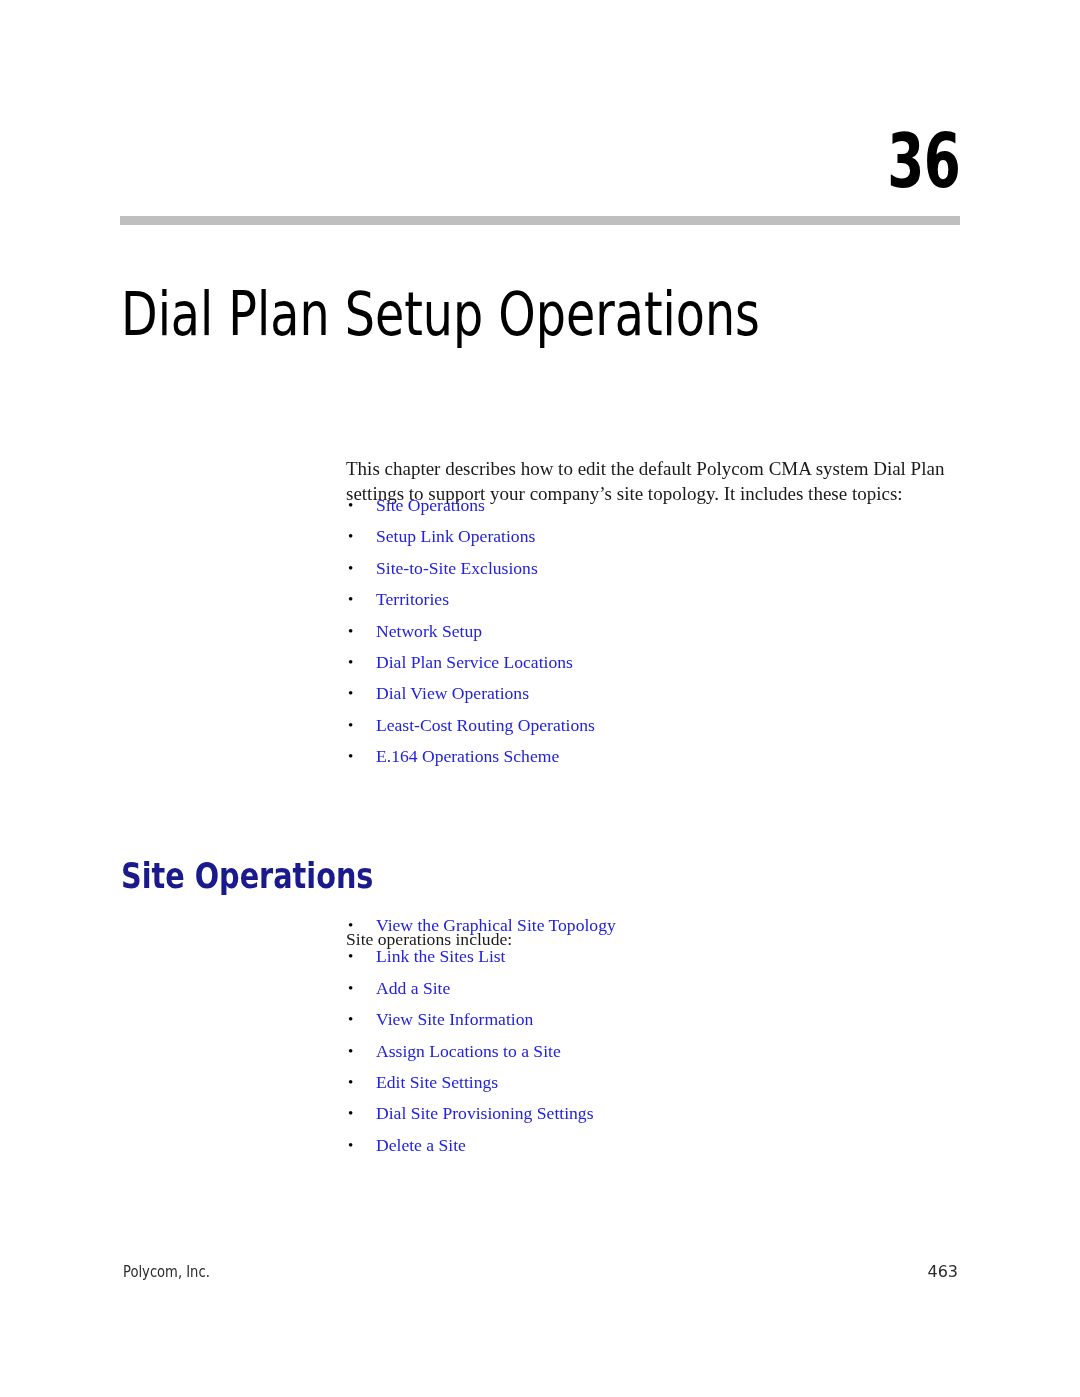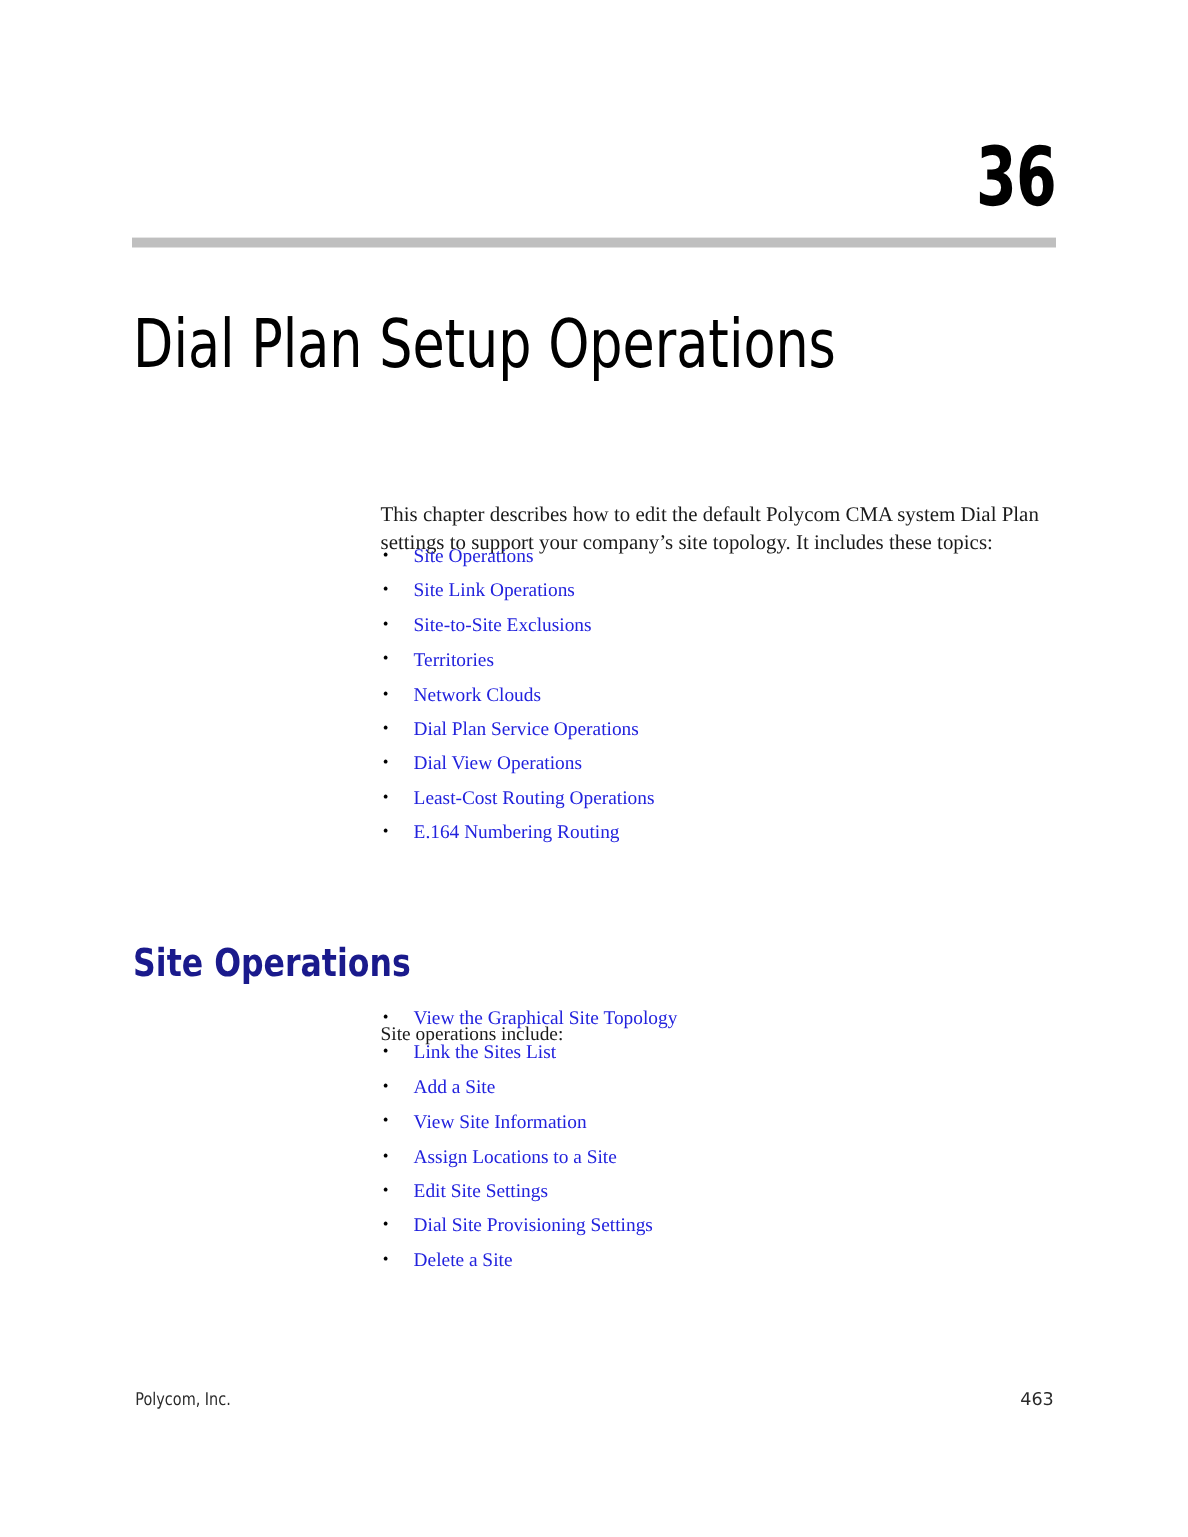--- a/index.html
+++ b/index.html
@@ -172,49 +172,49 @@
 
   <p class="intro">This chapter describes how to edit the default Polycom CMA system Dial Plan settings to support your company’s site topology. It includes these topics:</p>
 
   <ul class="bullet-list" id="topics-list">
     <li>
       <span class="bullet">•</span>
       <span class="xref">Site Operations</span>
     </li>
     <li>
       <span class="bullet">•</span>
-      <span class="xref">Site Link Operations</span>
+      <span class="xref">Setup Link Operations</span>
     </li>
     <li>
       <span class="bullet">•</span>
       <span class="xref">Site-to-Site Exclusions</span>
     </li>
     <li>
       <span class="bullet">•</span>
       <span class="xref">Territories</span>
     </li>
     <li>
       <span class="bullet">•</span>
-      <span class="xref">Network Clouds</span>
-    </li>
-    <li>
-      <span class="bullet">•</span>
-      <span class="xref">Dial Plan Service Operations</span>
+      <span class="xref">Network Setup</span>
+    </li>
+    <li>
+      <span class="bullet">•</span>
+      <span class="xref">Dial Plan Service Locations</span>
     </li>
     <li>
       <span class="bullet">•</span>
       <span class="xref">Dial View Operations</span>
     </li>
     <li>
       <span class="bullet">•</span>
       <span class="xref">Least-Cost Routing Operations</span>
     </li>
     <li>
       <span class="bullet">•</span>
-      <span class="xref">E.164 Numbering Routing</span>
+      <span class="xref">E.164 Operations Scheme</span>
     </li>
   </ul>
 
   <h2 class="section-heading">Site Operations</h2>
 
   <p class="section-intro">Site operations include:</p>
 
   <ul class="bullet-list" id="site-ops-list">
     <li>
       <span class="bullet">•</span>

